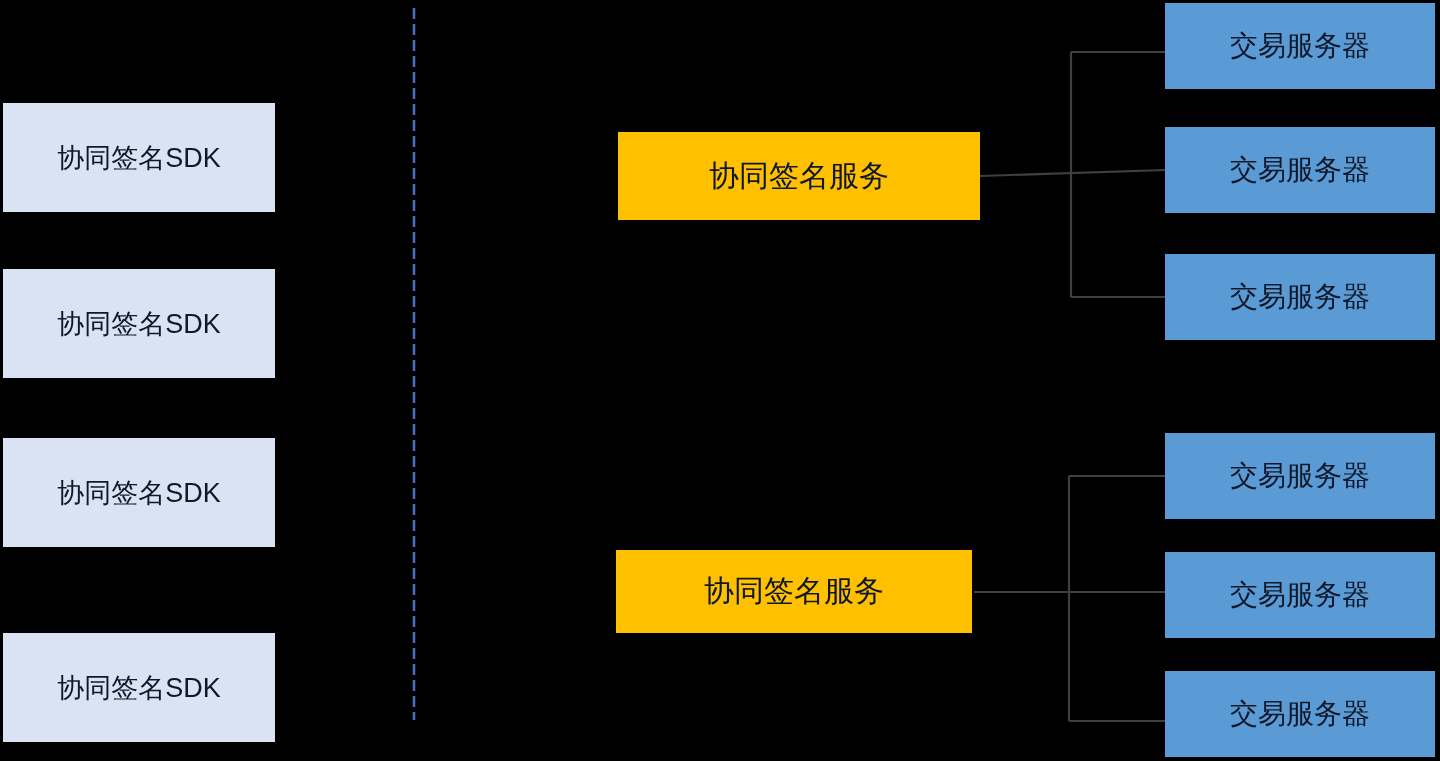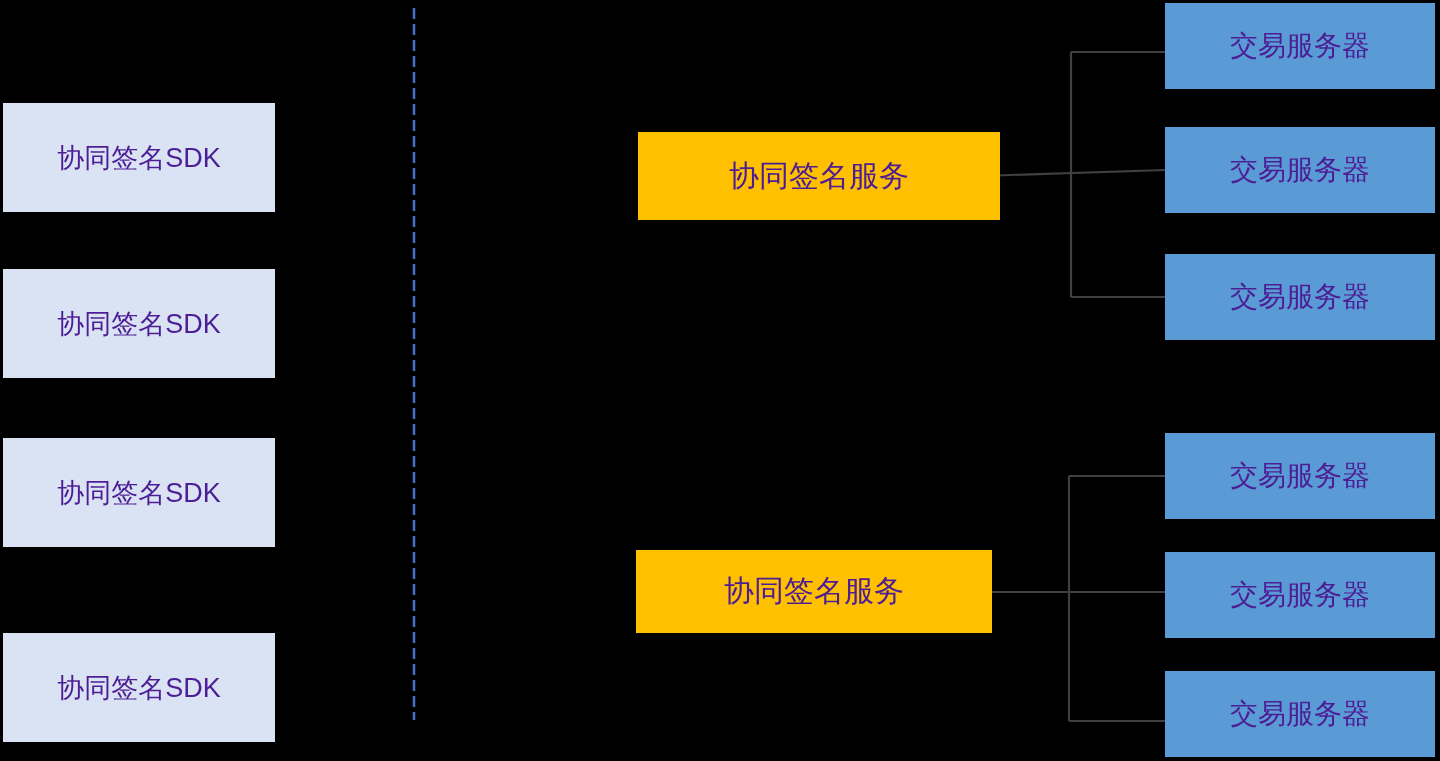--- a/index.html
+++ b/index.html
@@ -19,32 +19,31 @@
     position: absolute;
     left: 0; top: 0;
     width: 1440px; height: 761px;
     pointer-events: none;
   }
   .node {
     position: absolute;
     display: flex;
     align-items: center;
     justify-content: center;
-    color: #4c1d95;
+    color: #0f172a;
     white-space: nowrap;
   }
   .sdk-box {
     left: 3px;
     width: 272px;
     height: 109px;
     font-size: 27px;
   }
   .service-box {
     font-size: 30px;
-    margin-left: 20px;
   }
   .server-box {
     left: 1165px;
     width: 270px;
     height: 86px;
     font-size: 28px;
   }
   .sdk-1 { top: 103px; }
   .sdk-2 { top: 269px; }
   .sdk-3 { top: 438px; }

